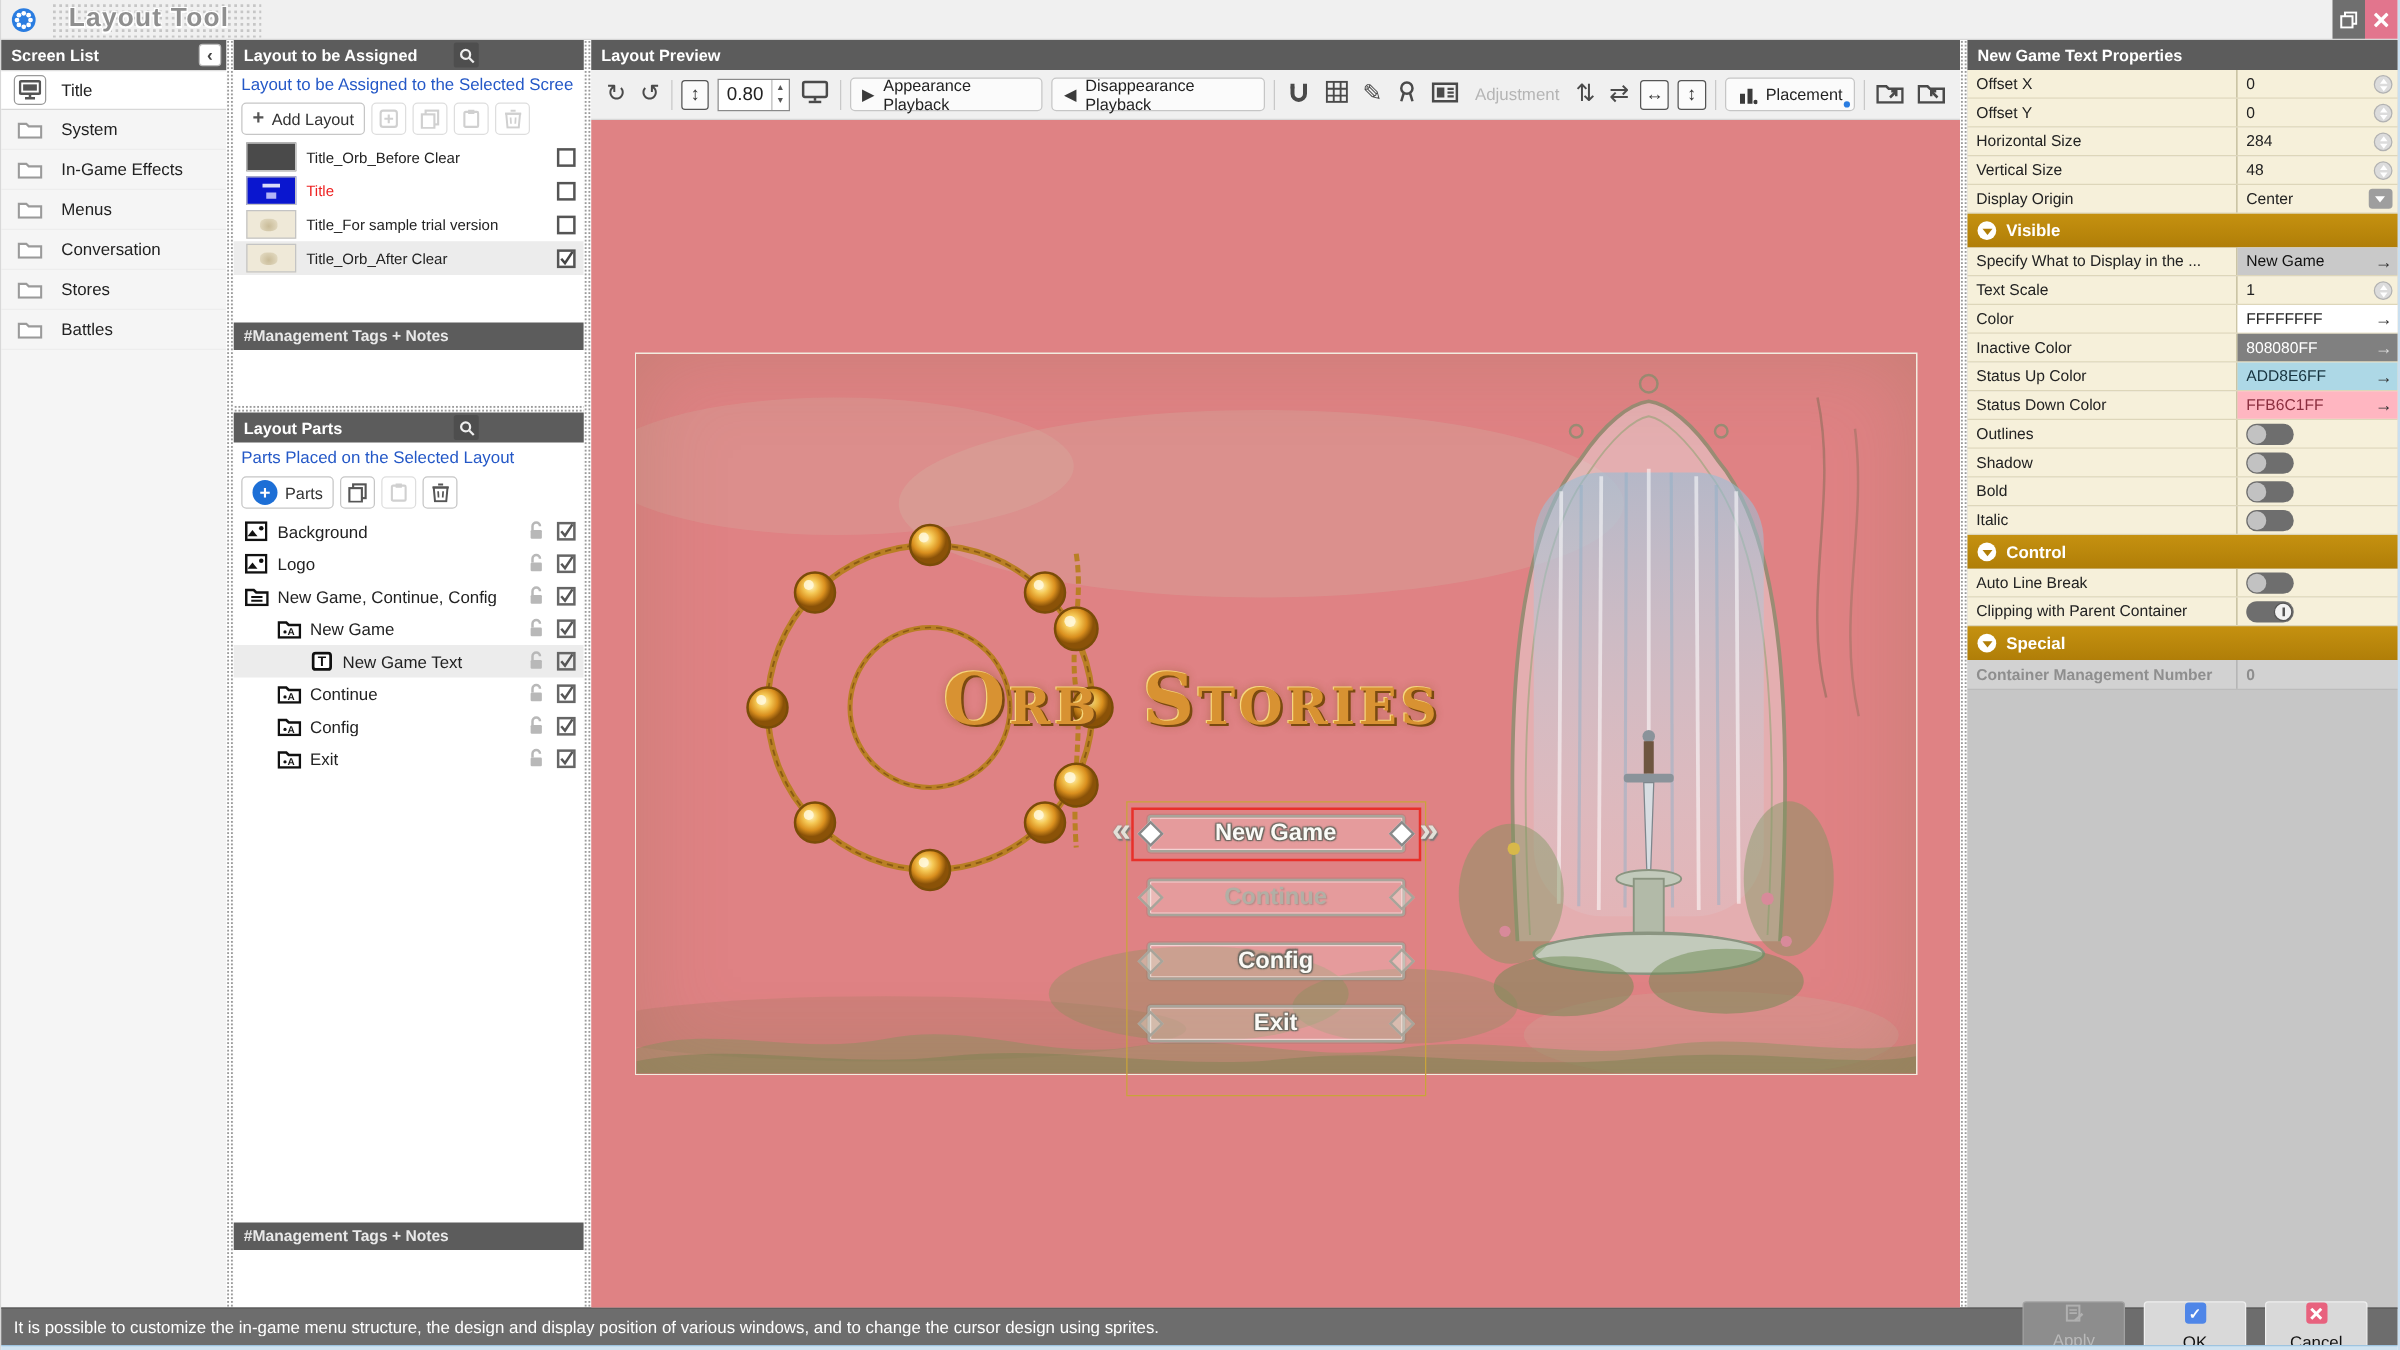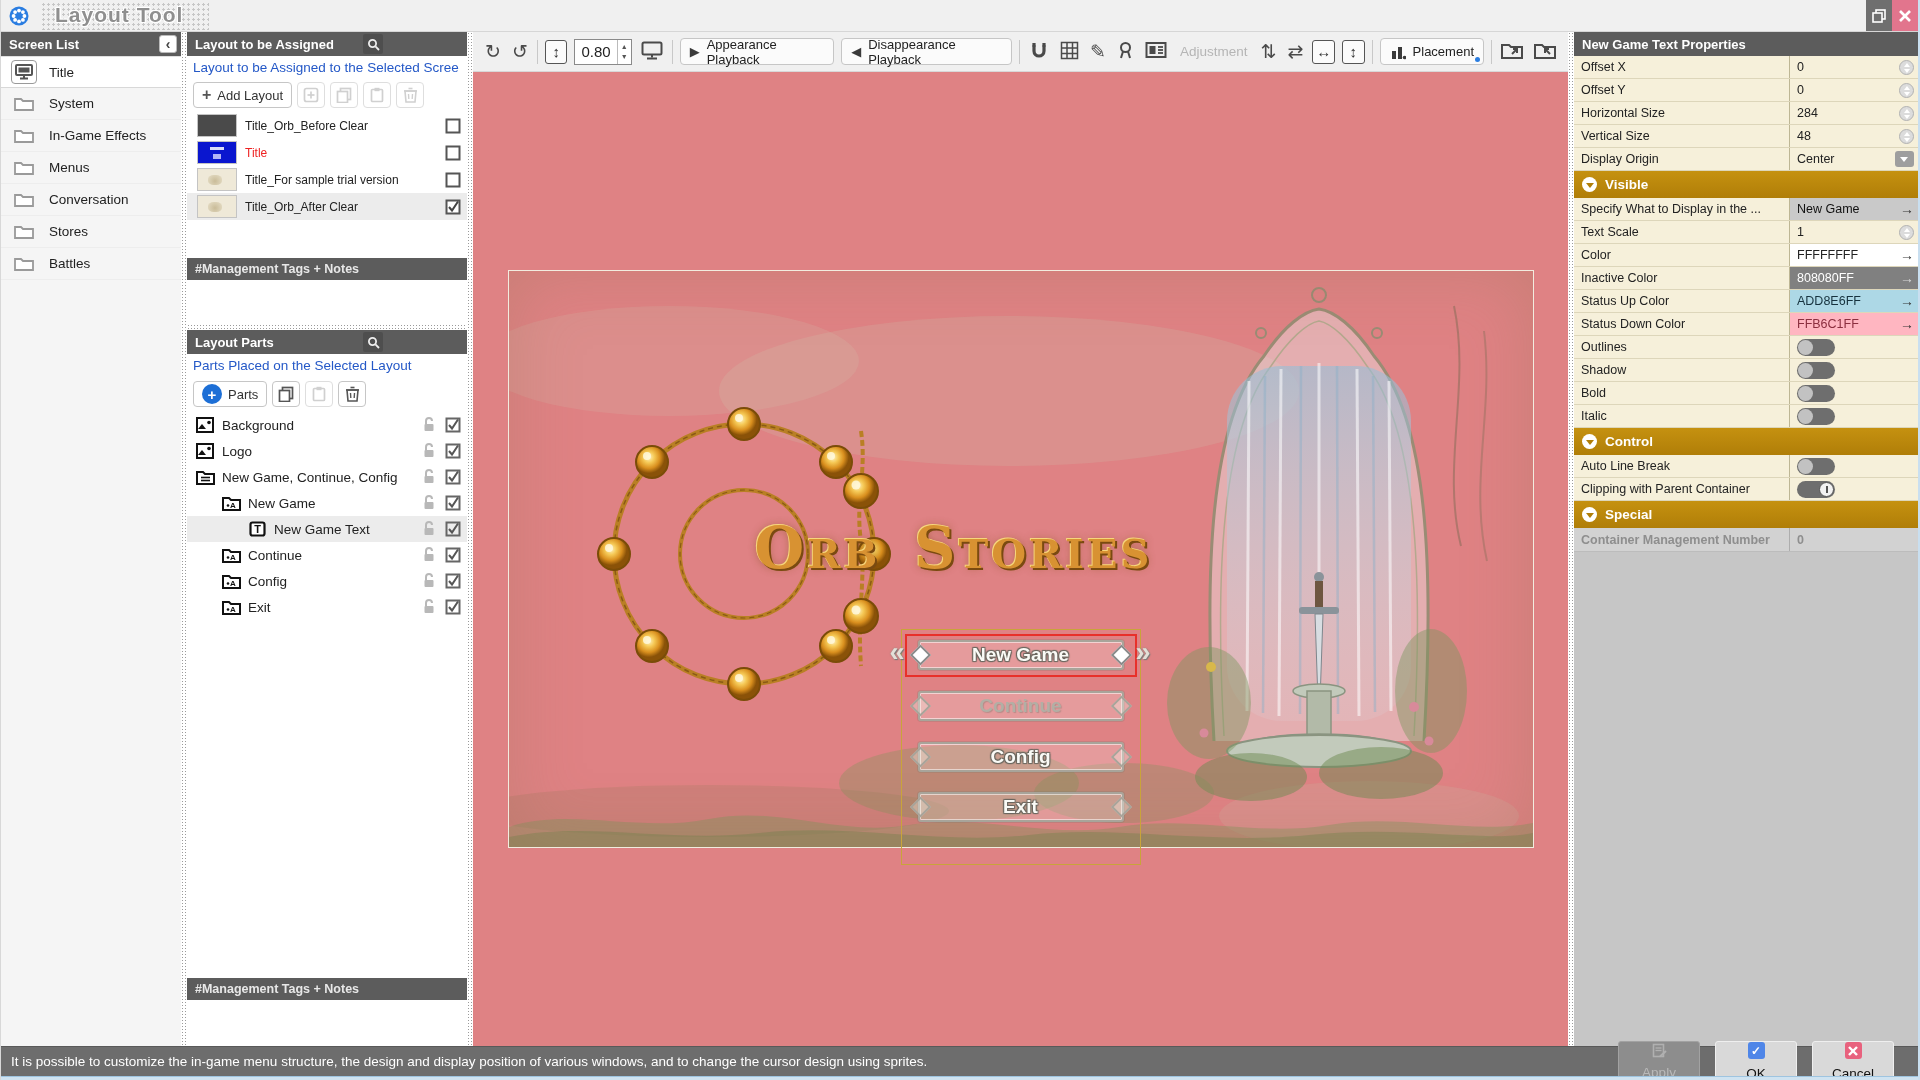--- a/index.html
+++ b/index.html
@@ -599,20 +599,23 @@
       <div class="bigfill"></div>
       <div class="tags-header">
         <span>#Management Tags + Notes</span>
       </div>
       <div class="whitegap" style="height:46px;flex:0 0 46px;"></div>
     </div>
 
     <div class="vsep"></div>
 
     <div class="preview-col">
+      <div class="panel-header">
+        <span>Layout Preview</span>
+      </div>
       <div class="pv-toolbar">
         <span class="gbtn">↻</span>
         <span class="gbtn">↺</span>
         <span class="sepline"></span>
         <span class="boxed-ic">↕</span>
         <span class="zoom-spin">
           <span class="zoom-val">0.80</span>
           <span class="spin-arrows">
             <span>▲</span>
               <span>▼</span>

